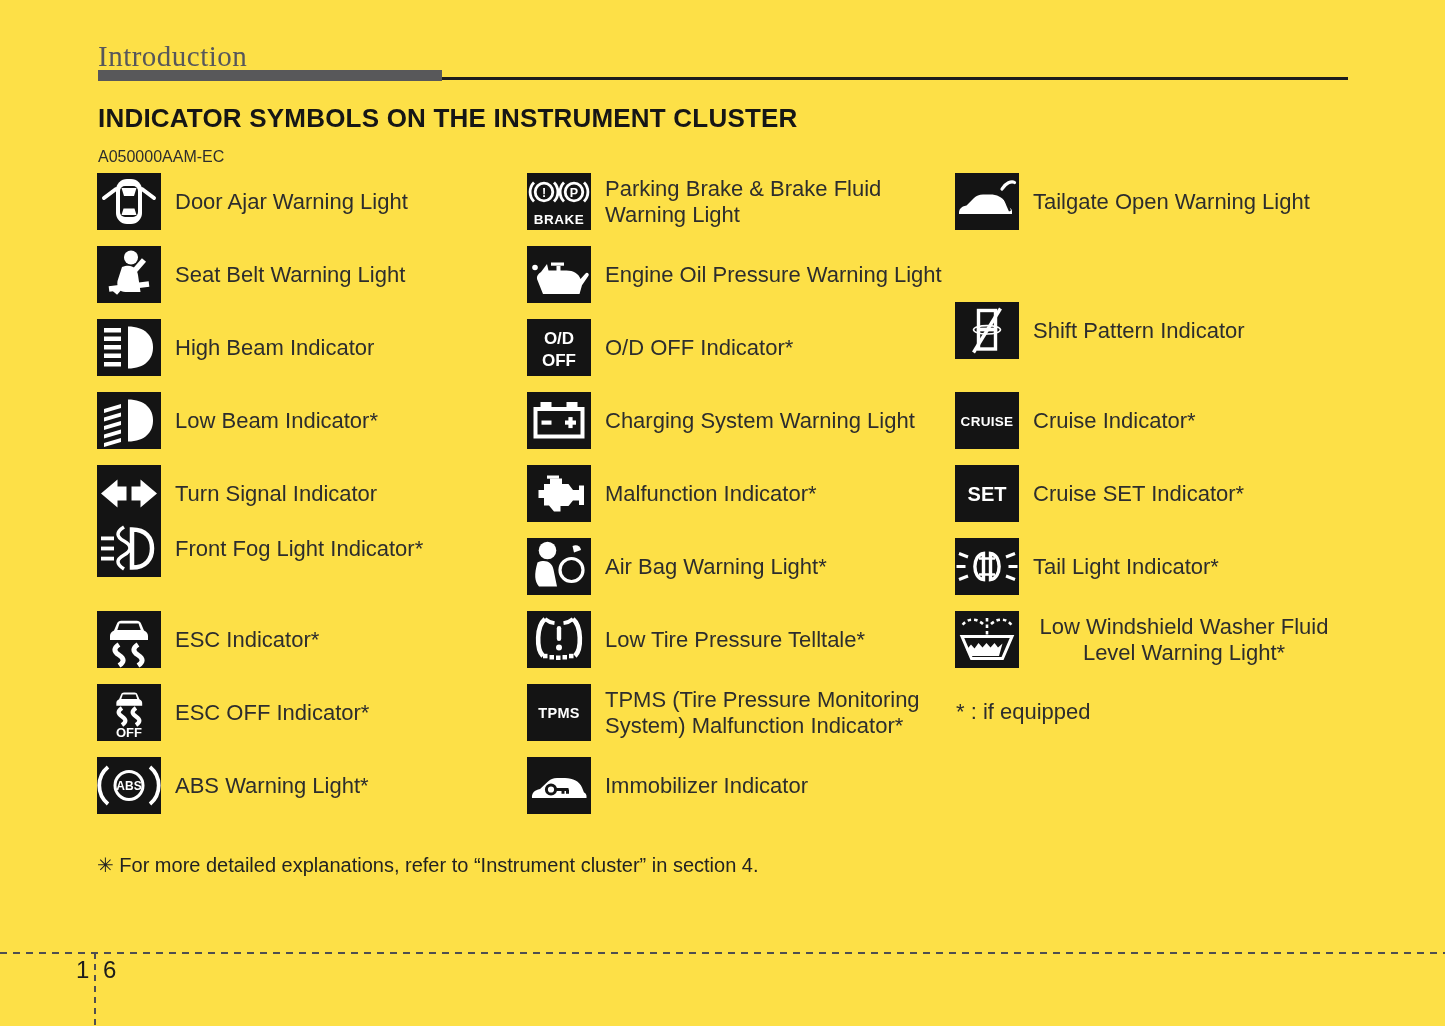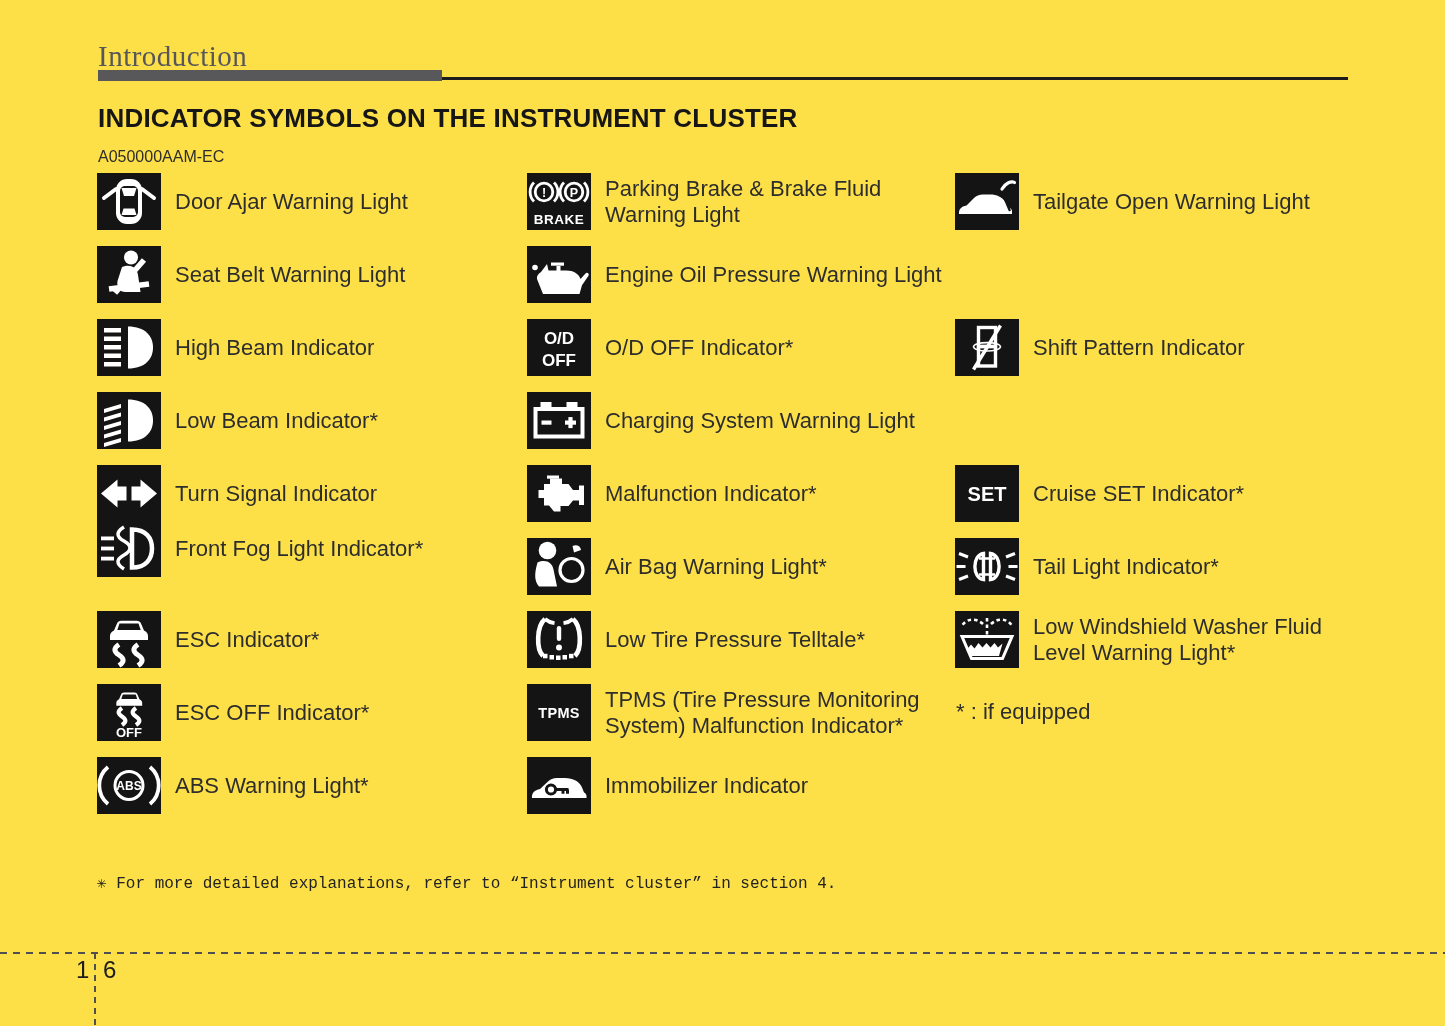--- a/index.html
+++ b/index.html
@@ -12,24 +12,24 @@
   .rule { position:absolute; left:442px; top:77px; width:906px; height:2.5px; background:#1d1d1d; }
   .main-title { position:absolute; left:98px; top:103px; font-size:26px; font-weight:bold;
                 color:#161616; letter-spacing:0.2px; }
   .code { position:absolute; left:98px; top:148px; font-size:16px; color:#2d2d2d;text-align:center; }
 
   .row { position:absolute; display:flex; align-items:center; }
   .ic  { width:64px; height:57px; flex:0 0 64px; }
   .ic svg { display:block; }
   .ic text { fill:#ffffff; font-family:"Liberation Sans",sans-serif; font-weight:bold; text-anchor:middle; }
   .lbl { margin-left:14px; font-size:22px; line-height:26px; color:#2d2d2d; }
-  .w1 { max-width:330px; } .w2 { max-width:348px; } .w3 { max-width:302px; }
+  .w1 { max-width:330px; } .w2 { max-width:348px; } .w3 { max-width:302px;text-align:center; }
 
   .equipped { position:absolute; left:956px; top:699px; font-size:22px; color:#2d2d2d; }
-  .footnote { position:absolute; left:97px; top:873px; font-size:16px; color:#222222;font-family:Liberation Mono, monospace; }
+  .footnote { position:absolute; left:97px; top:853px; font-size:20px; color:#222222; }
 
   .hdash { position:absolute; left:0; top:952px; width:1445px; height:2px;
            background:repeating-linear-gradient(90deg,#4f4f4f 0 7px,transparent 7px 13px); }
   .vdash { position:absolute; left:94px; top:953px; width:2px; height:73px;
            background:repeating-linear-gradient(180deg,#4f4f4f 0 6px,transparent 6px 11px); }
   .pnum  { position:absolute; top:956px; font-size:24px; color:#1c1c1c; }
   .pnum.chap { left:76px; } .pnum.pg { left:103px; }
 </style>
 </head>
 <body>
@@ -299,35 +299,44 @@
           <rect width="64" height="57" fill="#141414"></rect>
         <path d="M4,41 c-0.5,-4.5 2,-7.5 7.5,-8.5 l7.5,-7.5 c2.5,-2.3 5,-3.5 9,-3.5 h7 c7,0 12,2.5 15.5,7.5 l3.5,5.5 c2,0.8 3,2.2 3,4 v2.5 z" fill="#fff"></path>
         <path d="M47,16 c3.5,-6 9.5,-8.5 12.5,-6.5" stroke="#fff" stroke-width="3.2" fill="none" stroke-linecap="round"></path>
         <path d="M46.5,18.5 L55,38" stroke="#141414" stroke-width="2.2"></path>
       </svg>
       </span>
     <span class="lbl w3">Tailgate Open Warning Light</span>
   </div>
 
 
-  <div class="row" style="left:955px;top:319px">
+  <div class="row" style="left:955px;top:302px">
     <span class="ic">
       <svg width="64" height="57" viewBox="0 0 64 57">
           <rect width="64" height="57" fill="#141414"></rect>
         <g fill="none" stroke="#fff">
           <rect x="23.5" y="8.5" width="17" height="19" stroke-width="3.4"></rect>
           <rect x="23.5" y="27.5" width="17" height="19.5" stroke-width="3.4"></rect>
           <ellipse cx="32" cy="27.8" rx="13.5" ry="4.2" stroke-width="1.6"></ellipse>
           <path d="M45.5,6.5 L18.5,50.5" stroke-width="3.4"></path>
         </g>
       </svg>
       </span>
     <span class="lbl w3">Shift Pattern Indicator</span>
   </div>
 
+  <div class="row" style="left:955px;top:392px">
+    <span class="ic">
+      <svg width="64" height="57" viewBox="0 0 64 57">
+          <rect width="64" height="57" fill="#141414"></rect>
+        <text x="32" y="33.5" font-size="13.5" letter-spacing="0.3">CRUISE</text>
+      </svg>
+      </span>
+    <span class="lbl w3">Cruise Indicator*</span>
+  </div>
 
   <div class="row" style="left:955px;top:465px">
     <span class="ic">
       <svg width="64" height="57" viewBox="0 0 64 57">
           <rect width="64" height="57" fill="#141414"></rect>
         <text x="32" y="35.5" font-size="20">SET</text>
       </svg>
       </span>
     <span class="lbl w3">Cruise SET Indicator*</span>
   </div>

